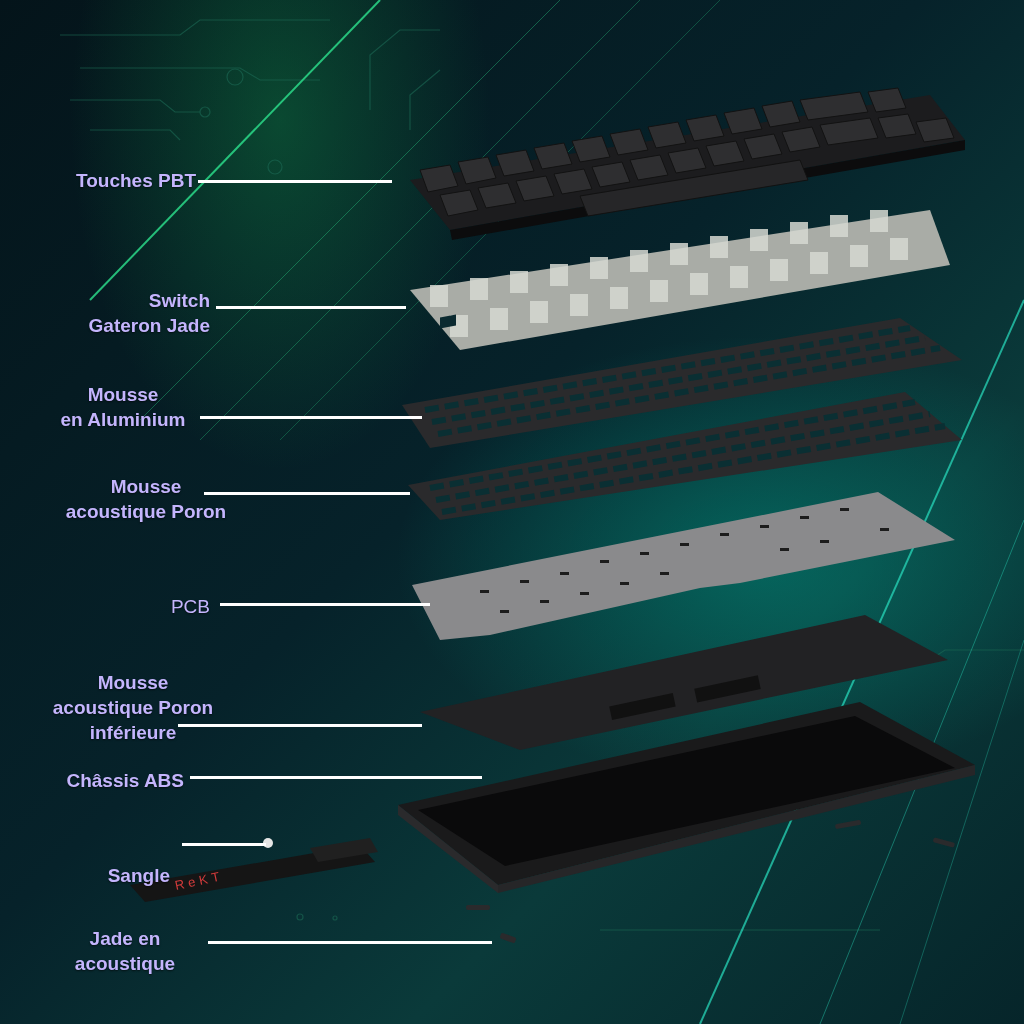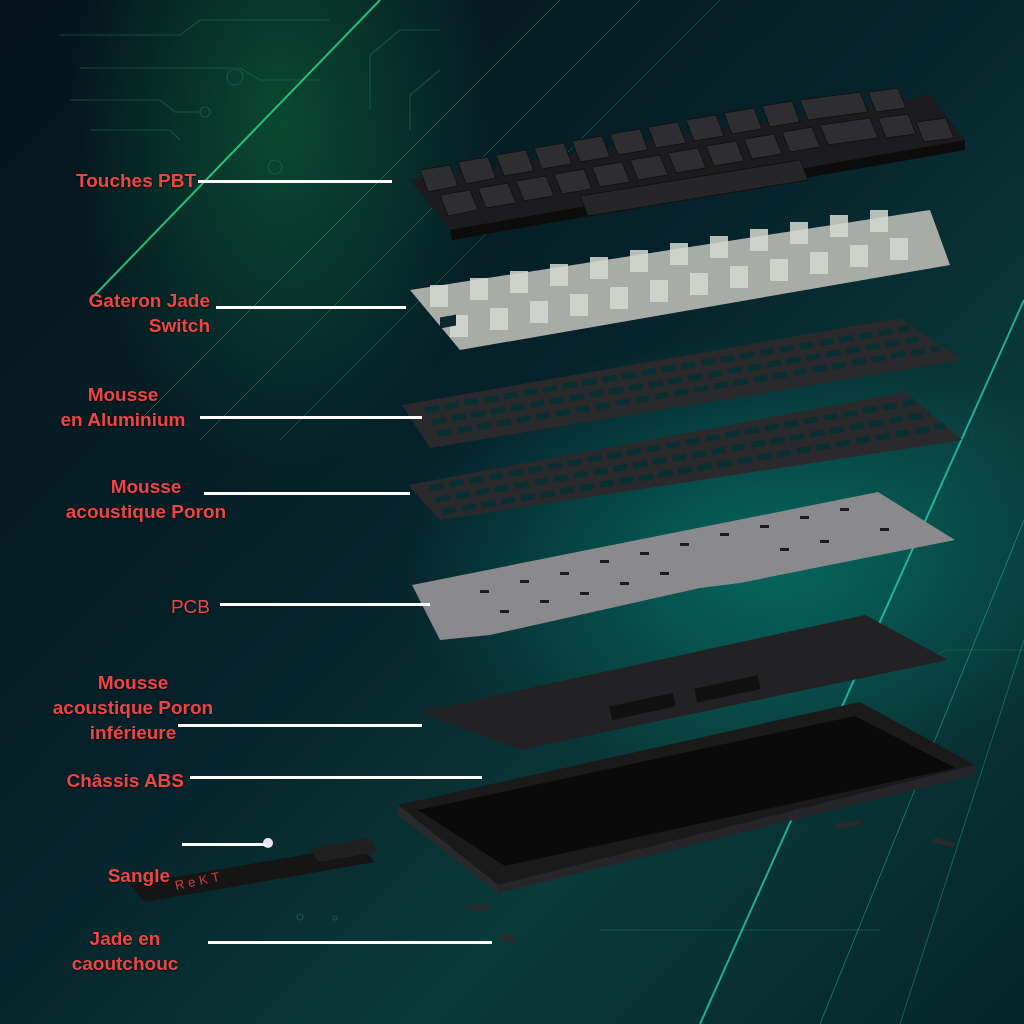--- a/index.html
+++ b/index.html
@@ -4,21 +4,21 @@
 <style>
   html, body { margin:0; padding:0; }
   body { width:1024px; height:1024px; overflow:hidden; position:relative;
          background:#041820; font-family:"Liberation Sans", sans-serif; }
   .bg { position:absolute; inset:0;
         background:
           radial-gradient(ellipse 520px 320px at 760px 560px, rgba(0,160,140,0.45), transparent 70%),
           radial-gradient(ellipse 300px 500px at 280px 120px, rgba(20,160,80,0.35), transparent 70%),
           linear-gradient(135deg, #04141a 0%, #06222a 45%, #0a3a3a 70%, #06252a 100%); }
   svg.layer { position:absolute; inset:0; }
-  .label { position:absolute; color:#ef4444; font-weight:bold; font-size:19px; line-height:25px;
+  .label { position:absolute; color:#c4b5fd; font-weight:bold; font-size:19px; line-height:25px;
            text-shadow:0 1px 2px rgba(0,0,0,.6); }
   .label.right { text-align:right; }
   .label.center { text-align:center; }
   .leader { position:absolute; height:3px; background:#fff; }
 </style>
 </head>
 <body>
 
 <div class="bg"></div>
 
@@ -188,22 +188,22 @@
   </g>
   <text x="176" y="890" fill="#d23b3b" font-size="13" font-family="Liberation Sans, sans-serif" letter-spacing="4" transform="rotate(-12 176 890)">ReKT</text>
 </svg>
 
 <div class="label right" style="left:40px;top:168px;width:156px;">
   <span>Touches PBT</span>
 </div>
 <div class="leader" style="left:198px;top:180px;width:194px;"></div>
 
 <div class="label right" style="left:40px;top:288px;width:170px;">
+  <div>Switch</div>
   <div>Gateron Jade</div>
-  <div>Switch</div>
 </div>
 <div class="leader" style="left:216px;top:306px;width:190px;"></div>
 
 <div class="label center" style="left:40px;top:382px;width:166px;">
   <div>Mousse</div>
   <div>en Aluminium</div>
 </div>
 <div class="leader" style="left:200px;top:416px;width:222px;"></div>
 
 <div class="label center" style="left:48px;top:474px;width:196px;">
@@ -229,15 +229,15 @@
 </div>
 <div class="leader" style="left:190px;top:776px;width:292px;"></div>
 
 <div class="label right" style="left:60px;top:831px;width:110px;margin-top:32px;">
   <span>Sangle</span>
 </div>
 <div class="leader" style="left:182px;top:843px;width:84px;"></div>
 
 <div class="label center" style="left:50px;top:926px;width:150px;">
   <div>Jade en</div>
-  <div>caoutchouc</div>
+  <div>acoustique</div>
 </div>
 <div class="leader" style="left:208px;top:941px;width:284px;"></div>
 
 </body></html>

